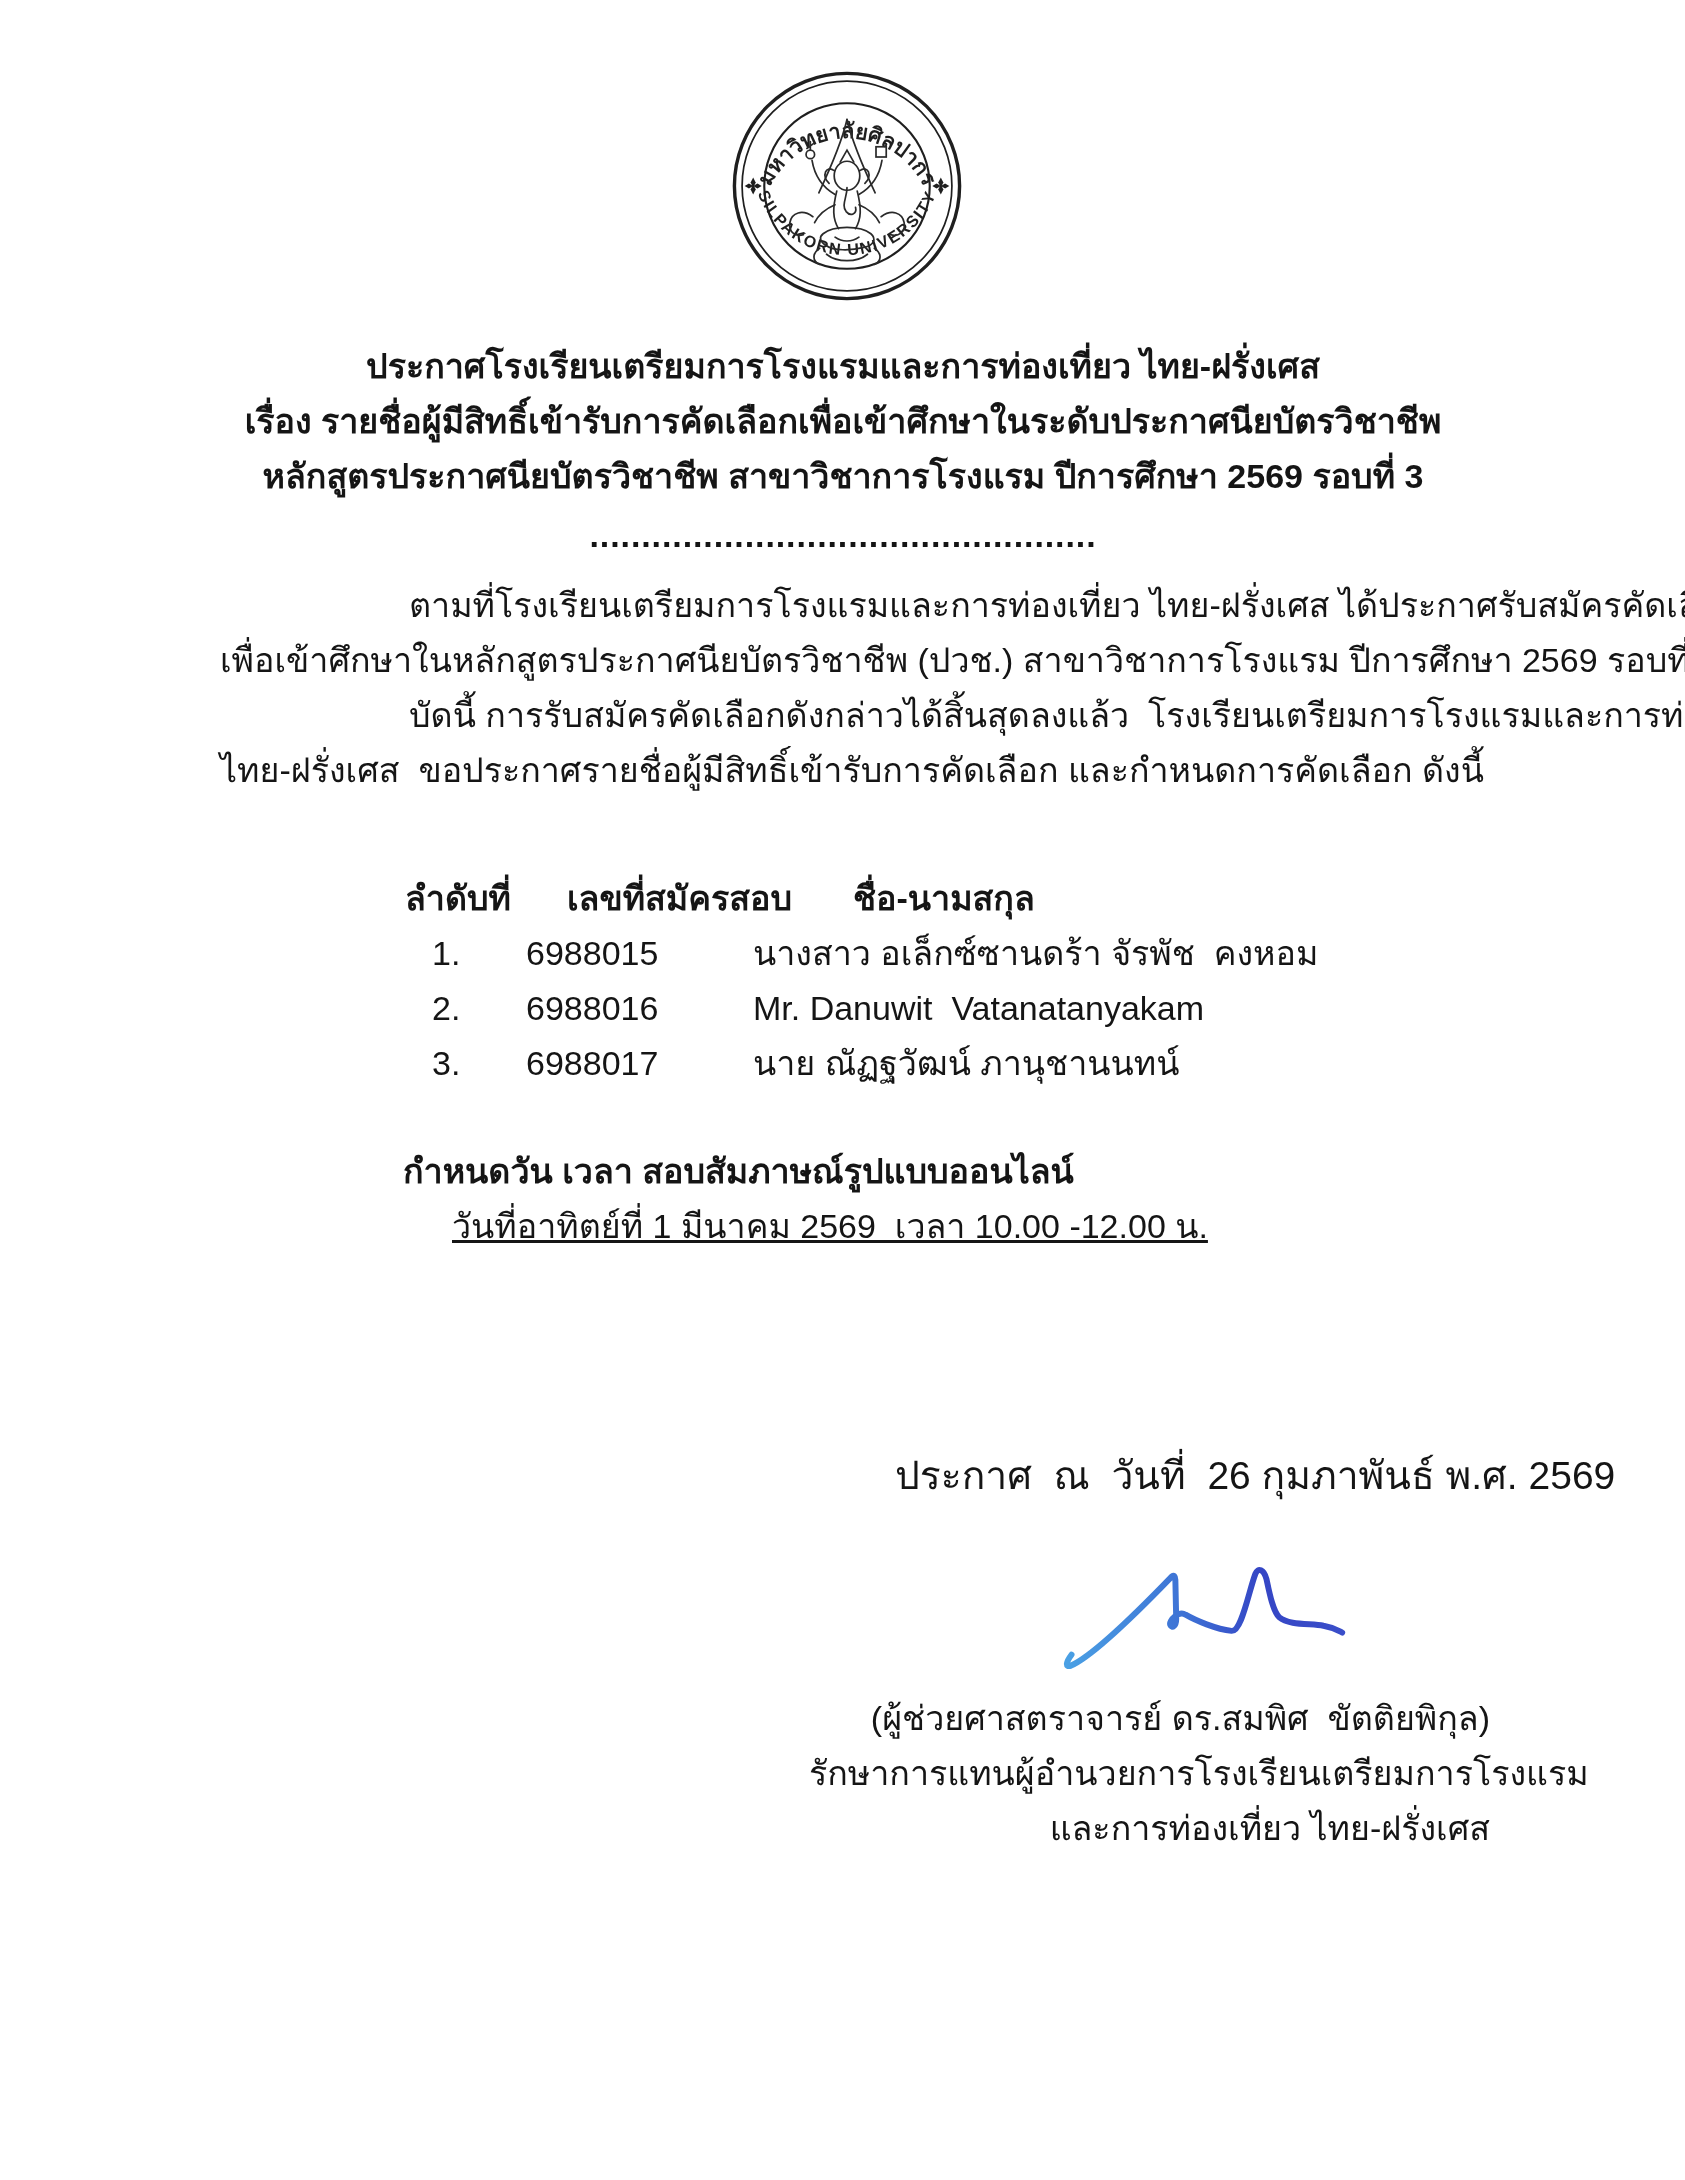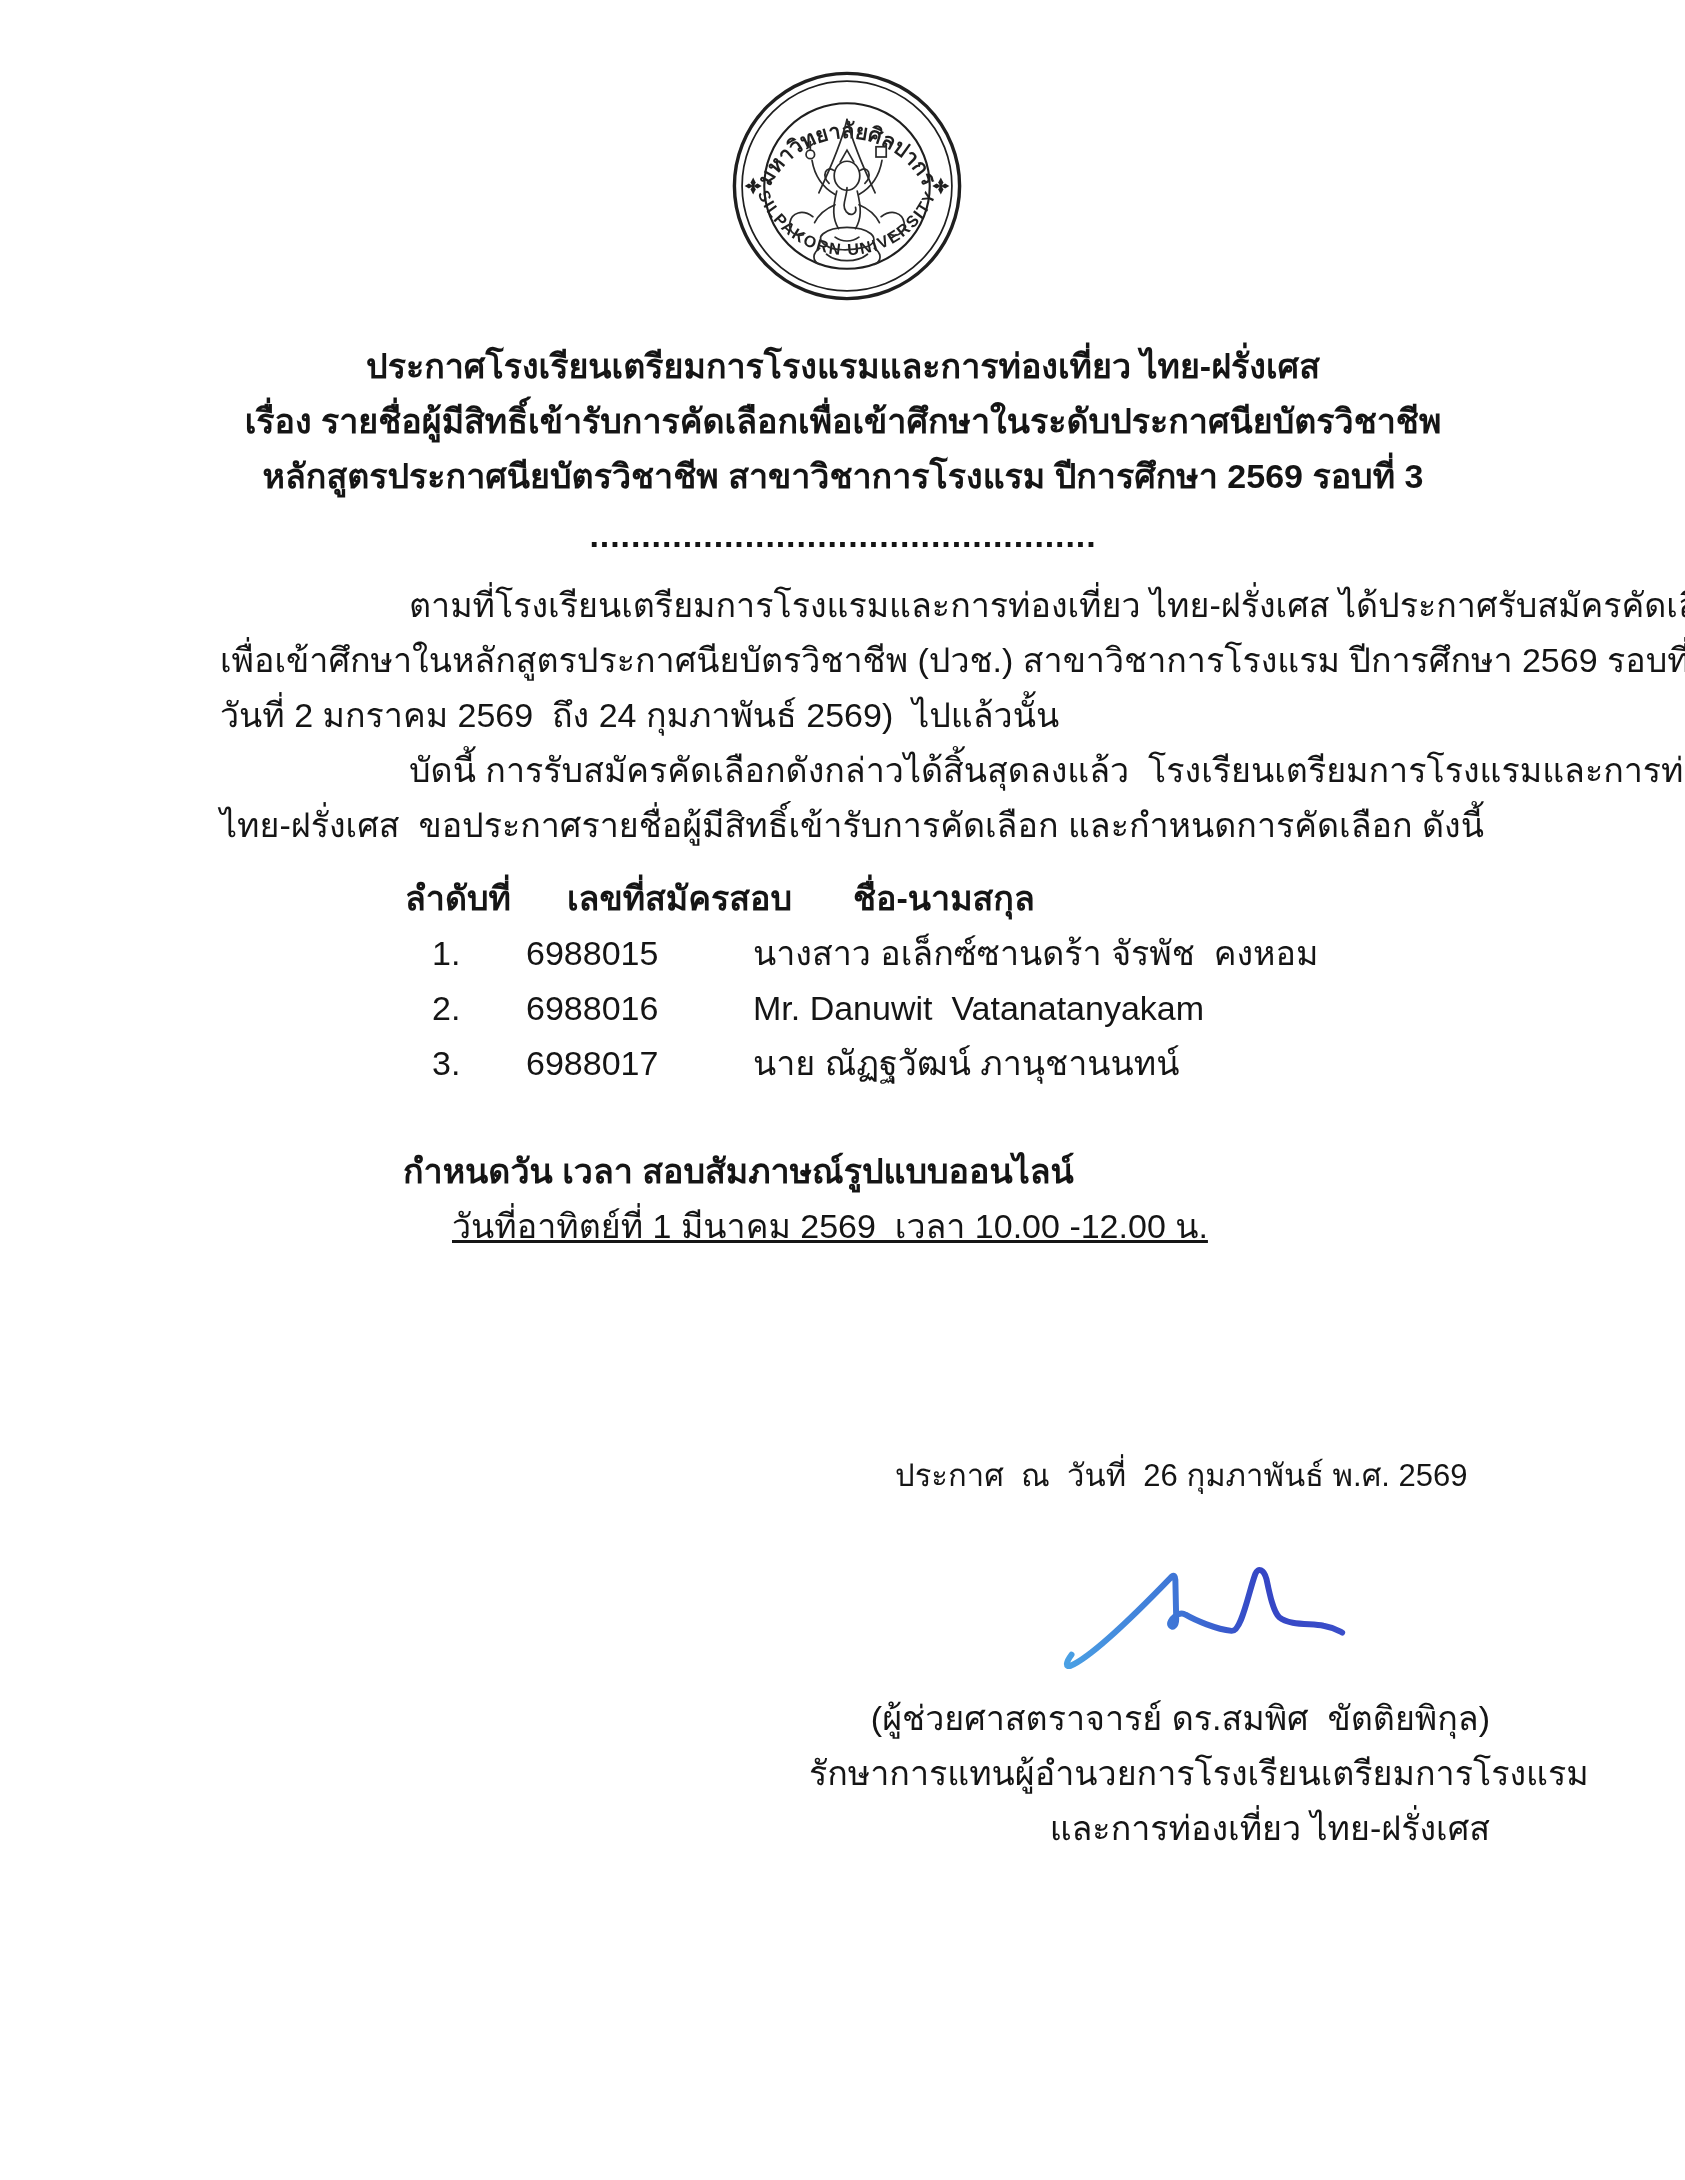--- a/index.html
+++ b/index.html
@@ -46,21 +46,21 @@
   
   .schedule{
     position:absolute;top:1144px;left:403px;
     font-size:34px;line-height:55px;
   }
   .schedule .heading{font-weight:bold;white-space:pre;}
   .schedule .detail{padding-left:49px;white-space:pre;text-decoration:underline;}
   
   .announce{
     position:absolute;top:1448px;left:895px;
-    font-size:31px;line-height:55px;white-space:pre;text-align:right;
+    font-size:39px;line-height:55px;white-space:pre;text-align:right;
   }
   .signature{position:absolute;left:1063px;top:1566px;width:286px;height:111px;}
   .signblock{
     position:absolute;top:1691px;left:809px;width:681px;
     text-align:right;font-size:34px;line-height:55px;
   }
 </style>
 </head>
 <body>
 
@@ -126,21 +126,20 @@
   <div class="title-block">
     <div class="line">ประกาศโรงเรียนเตรียมการโรงแรมและการท่องเที่ยว ไทย-ฝรั่งเศส</div>
     <div class="line">เรื่อง รายชื่อผู้มีสิทธิ์เข้ารับการคัดเลือกเพื่อเข้าศึกษาในระดับประกาศนียบัตรวิชาชีพ</div>
     <div class="line">หลักสูตรประกาศนียบัตรวิชาชีพ สาขาวิชาการโรงแรม ปีการศึกษา 2569 รอบที่ 3</div>
   </div>
   <div class="divider">.................................................</div>
 
   <div class="bodytext">
     <div class="line indent">ตามที่โรงเรียนเตรียมการโรงแรมและการท่องเที่ยว ไทย-ฝรั่งเศส ได้ประกาศรับสมัครคัดเลือกบุคคล</div>
     <div class="line">เพื่อเข้าศึกษาในหลักสูตรประกาศนียบัตรวิชาชีพ (ปวช.) สาขาวิชาการโรงแรม ปีการศึกษา 2569 รอบที่ 3 (ระหว่าง</div>
-    <div class="line">วันที่ 2 มกราคม 2569  ถึง 24 กุมภาพันธ์ 2569)  ไปแล้วนั้น</div>
     <div class="line indent">บัดนี้ การรับสมัครคัดเลือกดังกล่าวได้สิ้นสุดลงแล้ว  โรงเรียนเตรียมการโรงแรมและการท่องเที่ยว</div>
     <div class="line">ไทย-ฝรั่งเศส  ขอประกาศรายชื่อผู้มีสิทธิ์เข้ารับการคัดเลือก และกำหนดการคัดเลือก ดังนี้</div>
   </div>
 
   <div class="table">
     <div class="trow">
       <span class="cell h-no">ลำดับที่</span>
       <span class="cell h-id">เลขที่สมัครสอบ</span>
       <span class="cell h-name">ชื่อ-นามสกุล</span>
     </div>

